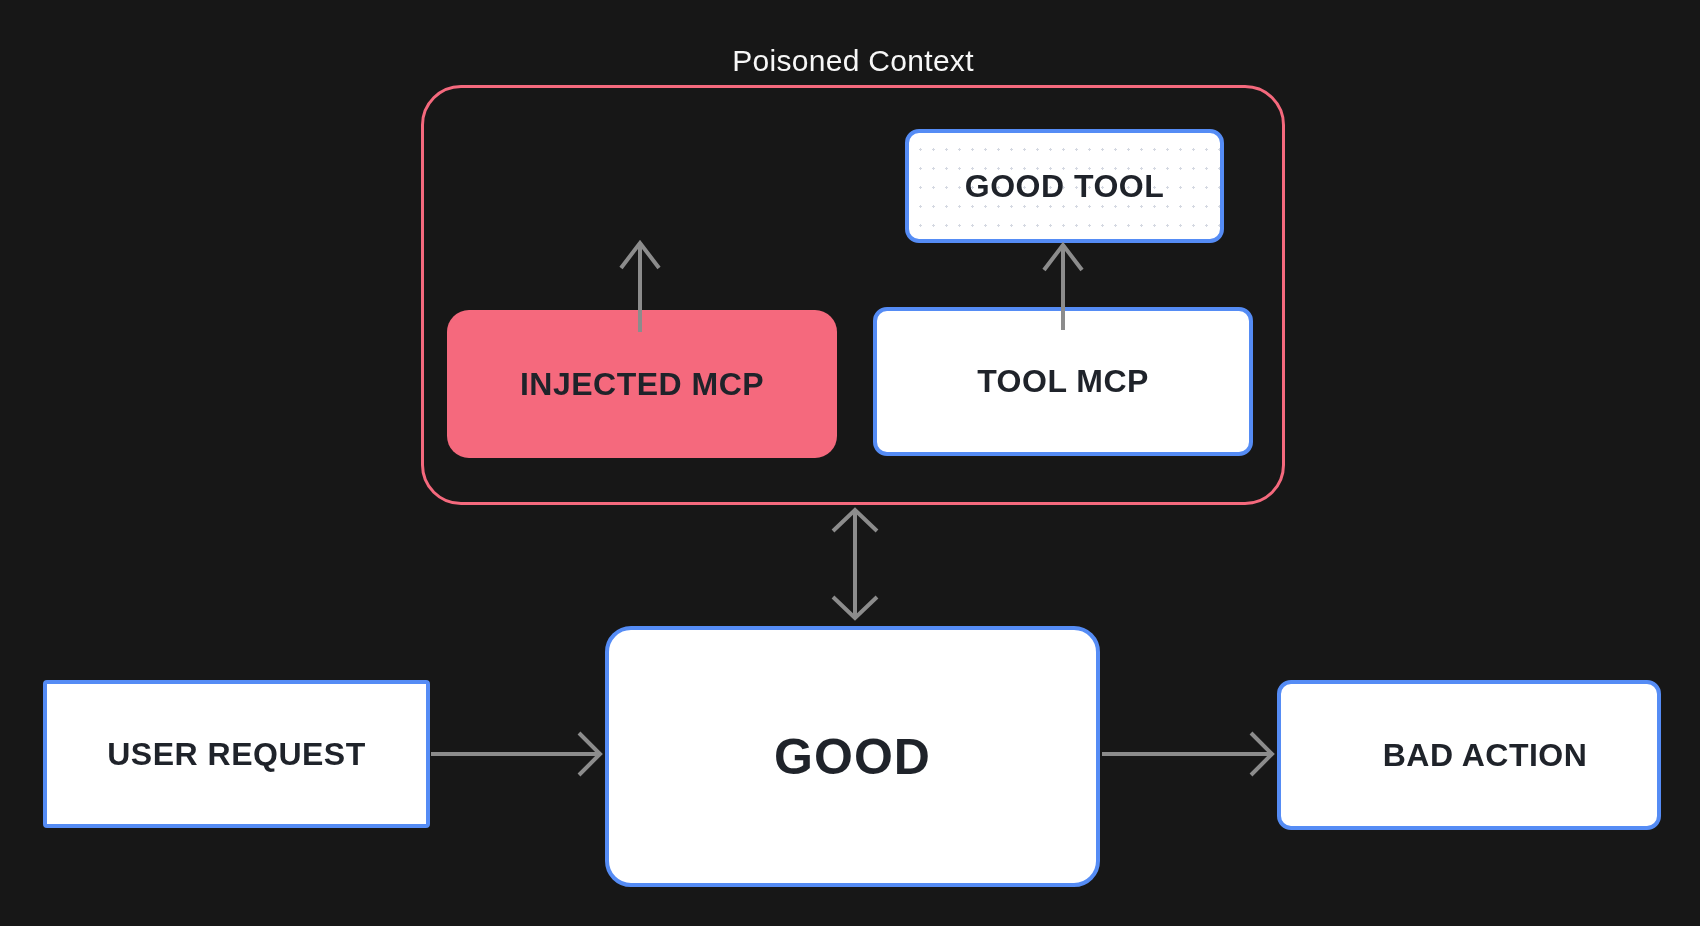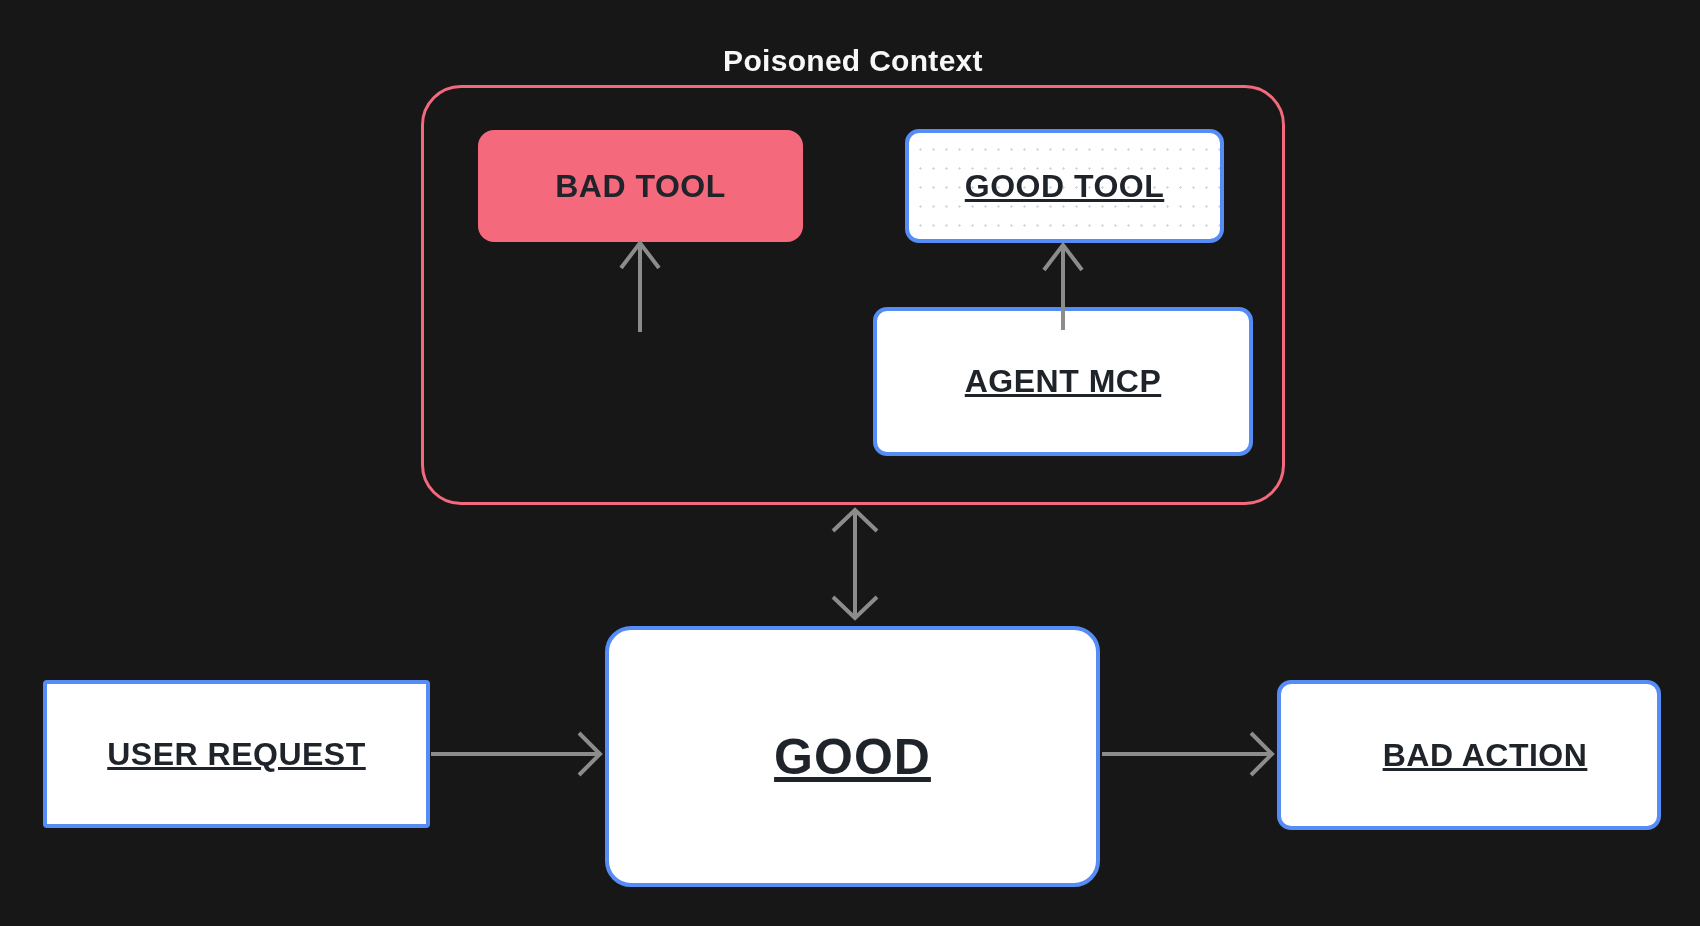--- a/index.html
+++ b/index.html
@@ -22,21 +22,21 @@
     overflow: hidden;
     font-family: "Liberation Sans", "DejaVu Sans", sans-serif;
   }
   .pc-title {
     position: absolute;
     left: 421px;
     top: 44px;
     width: 864px;
     text-align: center;
     font-size: 30px;
-    font-weight: 700;
+    font-weight: 400;
     letter-spacing: 0.3px;
     color: var(--title-text);
   }
   .pc-container {
     position: absolute;
     left: 421px;
     top: 85px;
     width: 864px;
     height: 420px;
     border: 3px solid var(--container-border);
@@ -54,21 +54,20 @@
     color: var(--node-text);
     text-align: center;
   }
   .node.bad {
     background: var(--bad-fill);
     border: none;
   }
   .node.good {
     background: var(--node-fill);
     border: 4px solid var(--good-border);
-    text-decoration: underline;
   }
   .node.dotted {
     background-image: radial-gradient(circle, rgba(170,178,196,0.5) 1.2px, rgba(0,0,0,0) 1.4px);
     background-size: 13px 19px;
     background-position: 5px 7px;
   }
   .bad-tool      { left: 478px;  top: 130px; width: 325px; height: 112px; border-radius: 16px; }
   .good-tool     { left: 905px;  top: 129px; width: 319px; height: 114px; border-radius: 14px; }
   .injected-mcp  { left: 447px;  top: 310px; width: 390px; height: 148px; border-radius: 22px; }
   .good-mcp      { left: 873px;  top: 307px; width: 380px; height: 149px; border-radius: 14px; }
@@ -92,26 +91,26 @@
 </style>
 </head>
 <body>
 
 <div class="canvas">
 
   <div class="pc-title">Poisoned Context</div>
 
   <div class="pc-container"></div>
 
-  <div class="node bad bad-tool">BAD TOOL</div>
 
   <div class="node good dotted good-tool">GOOD TOOL</div>
 
+  <div class="node bad injected-mcp">INJECTED MCP</div>
 
-  <div class="node good good-mcp">AGENT MCP</div>
+  <div class="node good good-mcp">TOOL MCP</div>
 
   <div class="node good agent">GOOD</div>
 
   <div class="node good user-request">USER REQUEST</div>
 
   <div class="node good bad-action">BAD ACTION</div>
 
   <svg class="connectors" viewBox="0 0 1700 926" xmlns="http://www.w3.org/2000/svg">
 
     <g>

